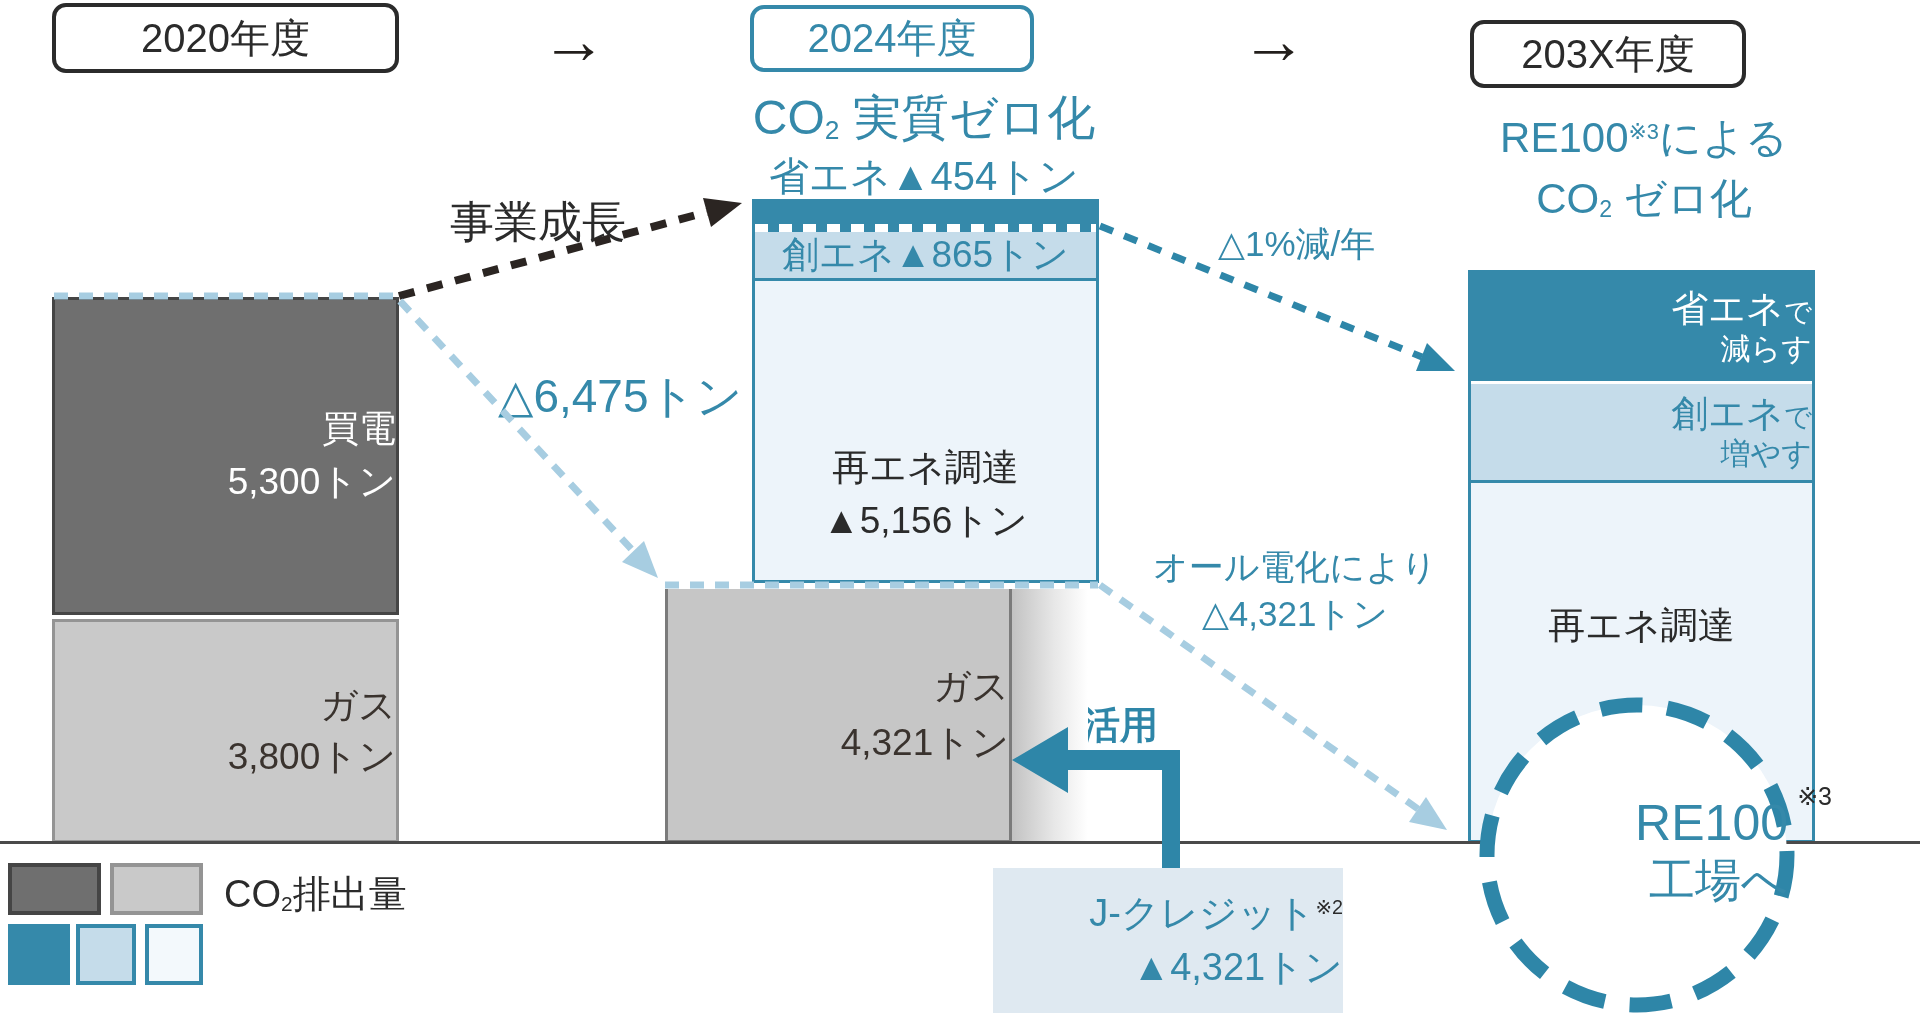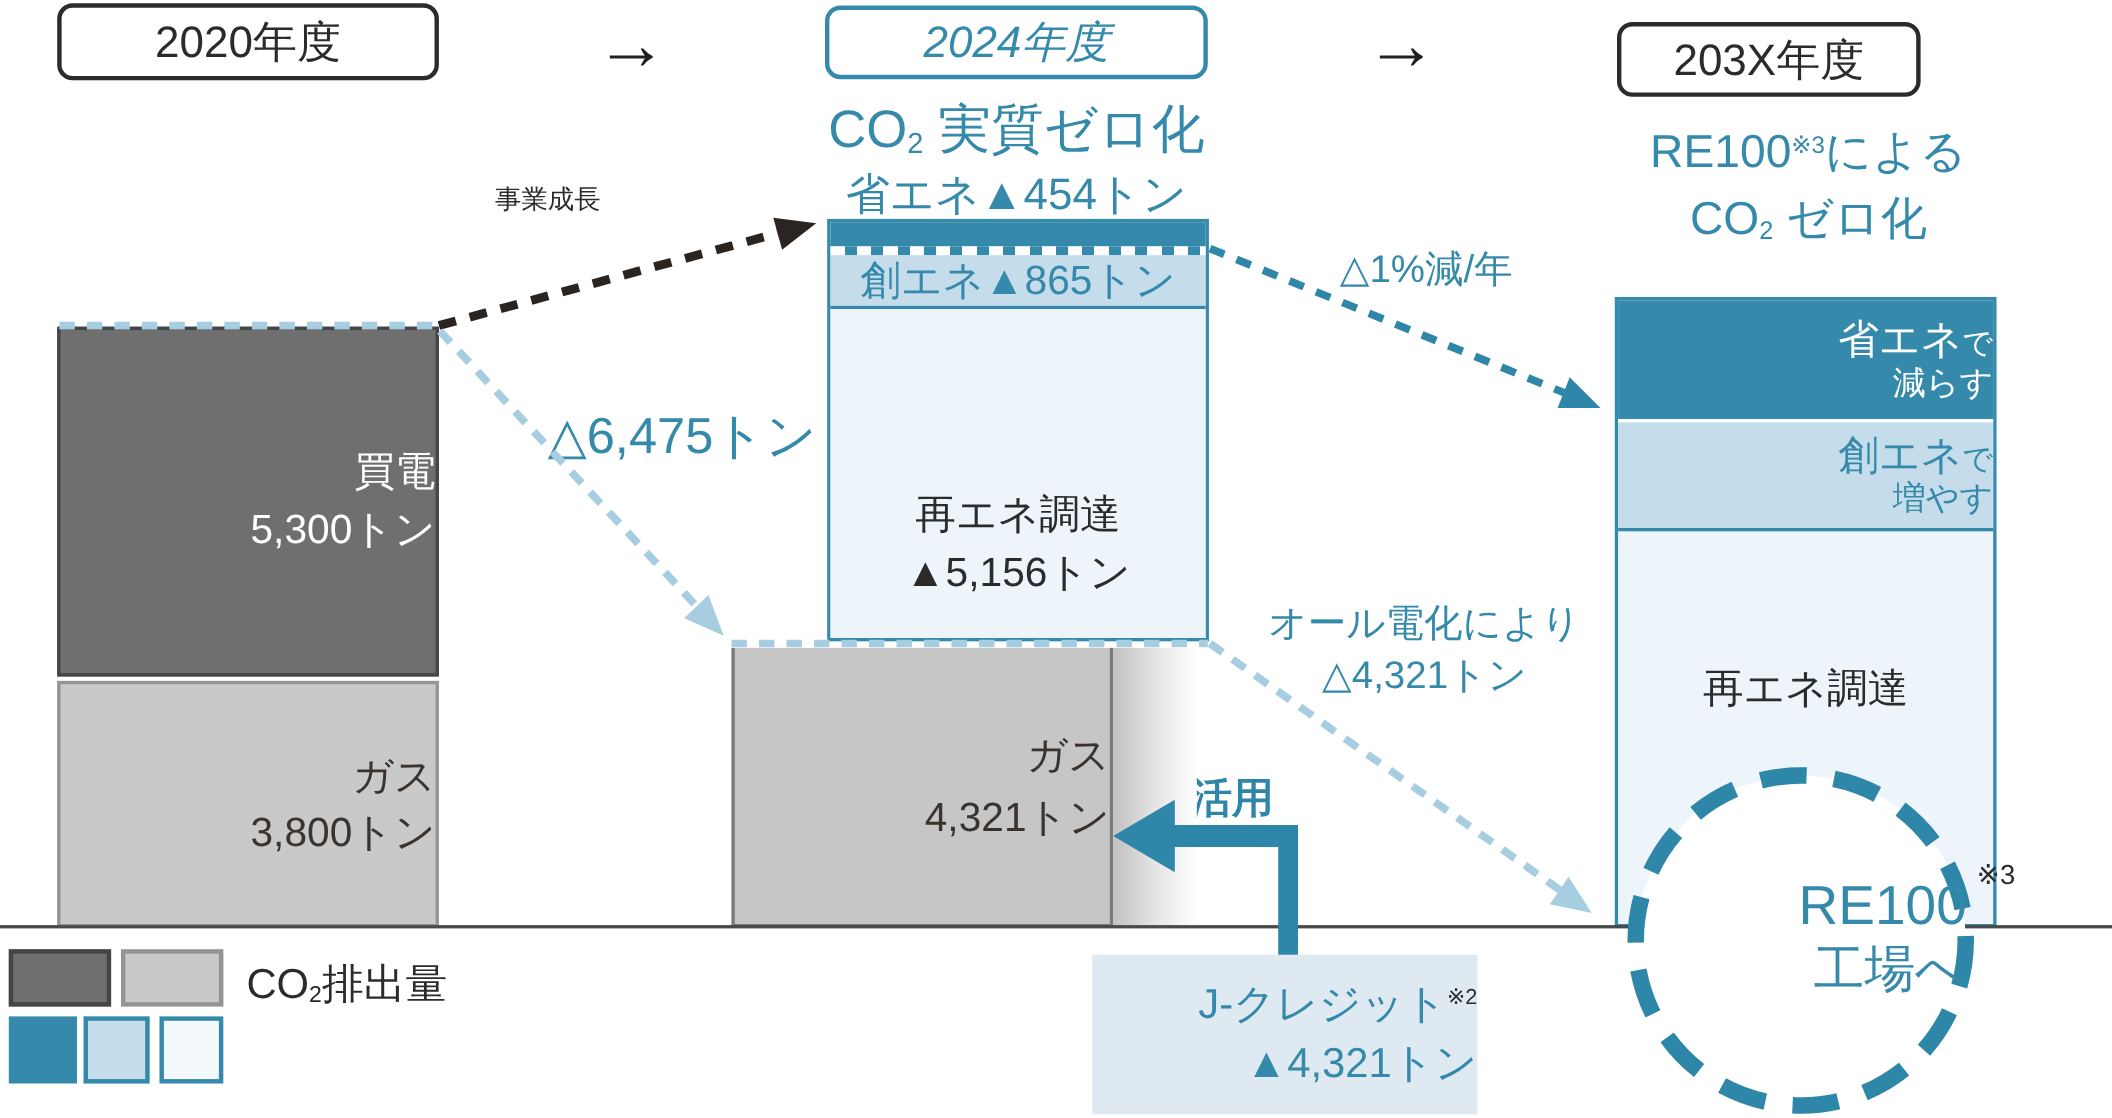--- a/index.html
+++ b/index.html
@@ -13,33 +13,33 @@
   #stage{position:relative;width:1920px;height:1016px;background:#fff;overflow:hidden;}
   .abs{position:absolute;}
   .ctr{display:flex;align-items:center;justify-content:center;text-align:center;}
   .col{display:flex;flex-direction:column;align-items:flex-end;justify-content:center;text-align:center;}
   sub.s2{font-size:0.55em;vertical-align:-0.18em;line-height:0;}
   sup.sp{font-size:0.52em;vertical-align:0.6em;line-height:0;}
 
   
   .fybox{border-radius:14px;font-size:40px;font-weight:500;box-sizing:border-box;}
   #fy2020{left:52px;top:3px;width:347px;height:70px;border:4px solid var(--ink);color:var(--ink);}
-  #fy2024{left:750px;top:5px;width:348px;height:67px;border:4px solid var(--teal);color:var(--teal);font-style:italic;}
+  #fy2024{left:750px;top:5px;width:284px;height:67px;border:4px solid var(--teal);color:var(--teal);}
   #fy203x{left:1470px;top:20px;width:276px;height:68px;border:4px solid var(--ink);color:var(--ink);}
   .tarrow{top:2px;width:84px;font-size:66px;font-weight:700;color:#231f1c;text-align:center;}
   #arr1{left:532px;} #arr2{left:1232px;}
 
   
   #h2024a{left:750px;top:86px;width:348px;font-size:48px;font-weight:500;color:var(--teal);text-align:center;}
   #h2024b{left:750px;top:149px;width:348px;font-size:40px;font-weight:500;color:var(--teal);text-align:center;}
   #h203x{left:1455px;top:108px;width:378px;font-size:42px;font-weight:500;color:var(--teal);text-align:center;line-height:1.45;}
   #h203x .sp{color:var(--teal);}
 
   
-  #lab-growth{left:450px;top:165px;font-size:24px;font-weight:500;color:var(--ink);}
+  #lab-growth{left:450px;top:193px;font-size:44px;font-weight:500;color:var(--ink);}
   #lab-6475{left:498px;top:366px;font-size:46px;font-weight:500;color:var(--teal);}
   #lab-1pct{left:1218px;top:221px;font-size:35px;font-weight:500;color:var(--teal);}
   #lab-allelec{left:1119px;top:544px;width:352px;font-size:35px;font-weight:500;color:var(--teal);text-align:center;line-height:1.33;}
   #lab-katsuyo{left:1082px;top:700px;font-size:38px;font-weight:600;color:var(--teal-dk);}
 
   
   #bar2020{left:52px;top:297px;width:347px;height:546px;background:#fff;display:flex;flex-direction:column;}
   #bar2020 .top{height:318px;box-sizing:border-box;background:var(--dgray);border:3px solid var(--dgray-b);
     color:#fff;font-size:37px;line-height:1.42;}
   #bar2020 .gap{height:4px;}

